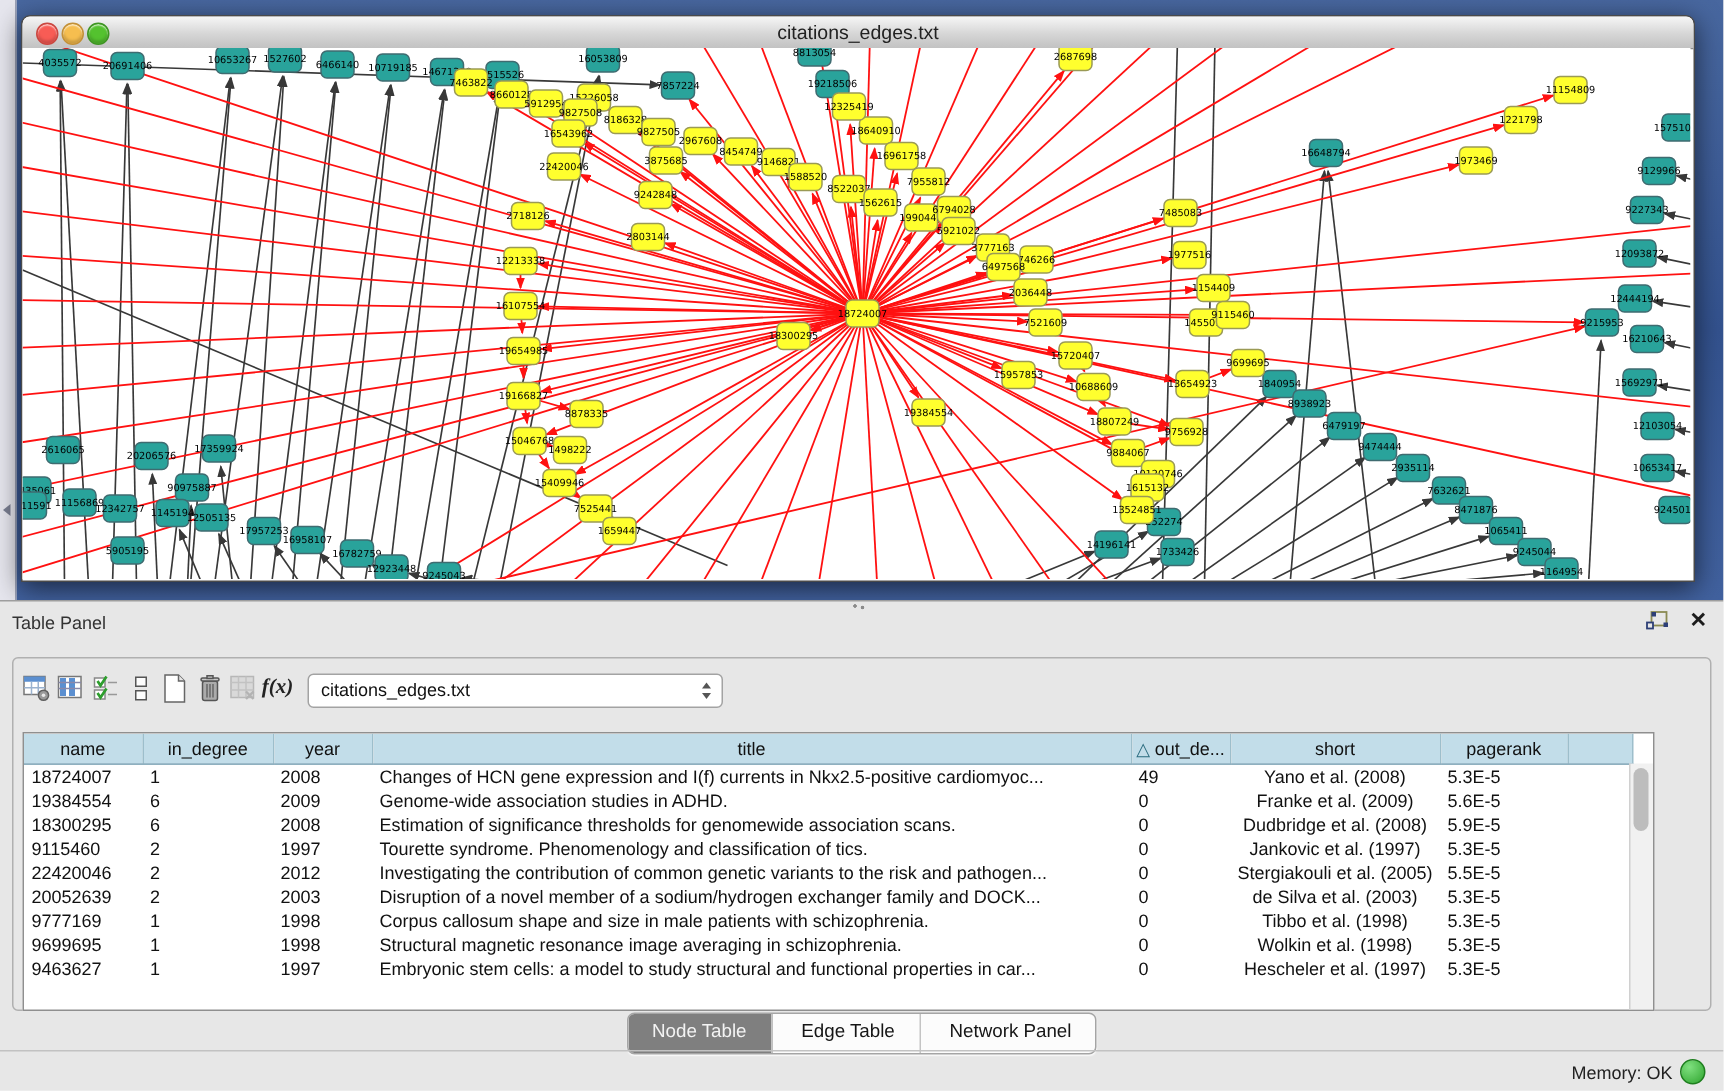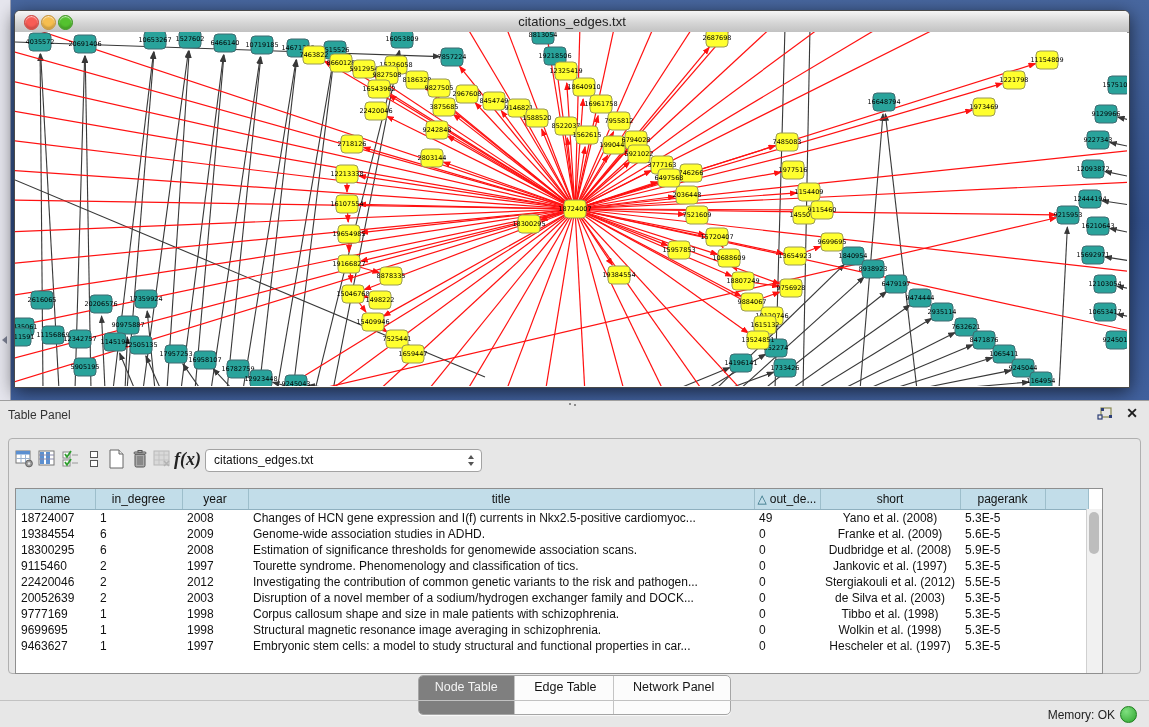--- a/index.html
+++ b/index.html
@@ -44,21 +44,21 @@
   #float-btn{position:absolute;right:36px;top:6px;width:16px;height:14px;cursor:pointer;}
   #close-btn{position:absolute;right:11px;top:4px;font-size:14px;font-weight:bold;color:#1c1c1c;cursor:pointer;}
 
   #tp-container{position:absolute;left:8px;top:37px;width:1131px;height:234px;
                 border:1px solid #B0B0B0;border-radius:4px;background:#E7E7E7;}
 
   
   .tbtn{position:absolute;top:9px;width:22px;height:22px;background:transparent;border:none;padding:0;cursor:pointer;}
   .tbtn svg{display:block;margin:auto;}
   #fx-btn{font-family:"Liberation Serif",serif;font-style:italic;font-weight:bold;
-          font-size:18px;color:#222;line-height:22px;text-align:center;}
+          font-size:14px;color:#222;line-height:22px;text-align:center;}
   #table-selector{position:absolute;left:196px;top:10px;width:275px;height:21px;
                   background:#fff;border:1px solid #A3A3A3;border-radius:4px;
                   font-size:12px;color:#111;cursor:pointer;}
   #table-selector .val{position:absolute;left:8px;top:3px;}
   .spin{position:absolute;right:7px;width:0;height:0;border-left:3.5px solid transparent;border-right:3.5px solid transparent;}
   .spin.up{top:5px;border-bottom:4px solid #555;}
   .spin.dn{bottom:5px;border-top:4px solid #555;}
 
   
   #tablewrap{position:absolute;left:6px;top:49px;width:1086px;height:184px;
@@ -71,21 +71,21 @@
   col.c1{width:79px}col.c2{width:87px}col.c3{width:66px}col.c4{width:506px}
   col.c5{width:66px}col.c6{width:140px}col.c7{width:85px}col.c8{width:43px}
   .sort-ind{color:#2a6b7e;margin-right:3px;}
   #vscroll{position:absolute;right:0;top:20px;bottom:0;width:15px;background:#F1F1F1;border-left:1px solid #D0D0D0;}
   #vthumb{position:absolute;left:2px;top:3px;width:10px;height:42px;background:#BDBDBD;border-radius:6px;}
 
   
   #tabs{position:absolute;left:0;right:0;top:274px;height:23px;text-align:center;}
   #tabbar{display:inline-block;border:1px solid #A5A5A5;border-radius:5px;overflow:hidden;
           background:#FCFCFC;box-shadow:0 1px 1px rgba(255,255,255,.8);font-size:12.5px;}
-  .seg{display:inline-block;padding:4px 16px 20px 16px;color:#151515;border-right:1px solid #C4C4C4;cursor:pointer;}
+  .seg{display:inline-block;padding:4px 16px 8px 16px;color:#151515;border-right:1px solid #C4C4C4;cursor:pointer;}
   .seg:last-child{border-right:none;}
   .seg.sel{background:#7F7F7F;color:#F3F3F3;}
 
   
   #statusbar{position:absolute;left:0;right:0;top:299px;height:28px;border-top:1px solid #C2C2C2;}
   #mem-label{position:absolute;right:34px;top:7px;font-size:12px;color:#222;}
   #mem-dot{position:absolute;right:12px;top:5px;width:15px;height:15px;border-radius:50%;
            background:radial-gradient(circle at 35% 30%,#7FE07F,#2FA52F);border:1px solid #1E7E1E;}
 </style>
 </head>
@@ -912,21 +912,21 @@
               <td>Jankovic et al. (1997)</td>
               <td>5.3E-5</td>
               <td></td>
             </tr>
             <tr>
               <td>22420046</td>
               <td>2</td>
               <td>2012</td>
               <td>Investigating the contribution of common genetic variants to the risk and pathogen...</td>
               <td>0</td>
-              <td>Stergiakouli et al. (2012)</td>
+              <td>Stergiakouli et al. (2005)</td>
               <td>5.5E-5</td>
               <td></td>
             </tr>
             <tr>
               <td>20052639</td>
               <td>2</td>
               <td>2003</td>
               <td>Disruption of a novel member of a sodium/hydrogen exchanger family and DOCK...</td>
               <td>0</td>
               <td>de Silva et al. (2003)</td>

